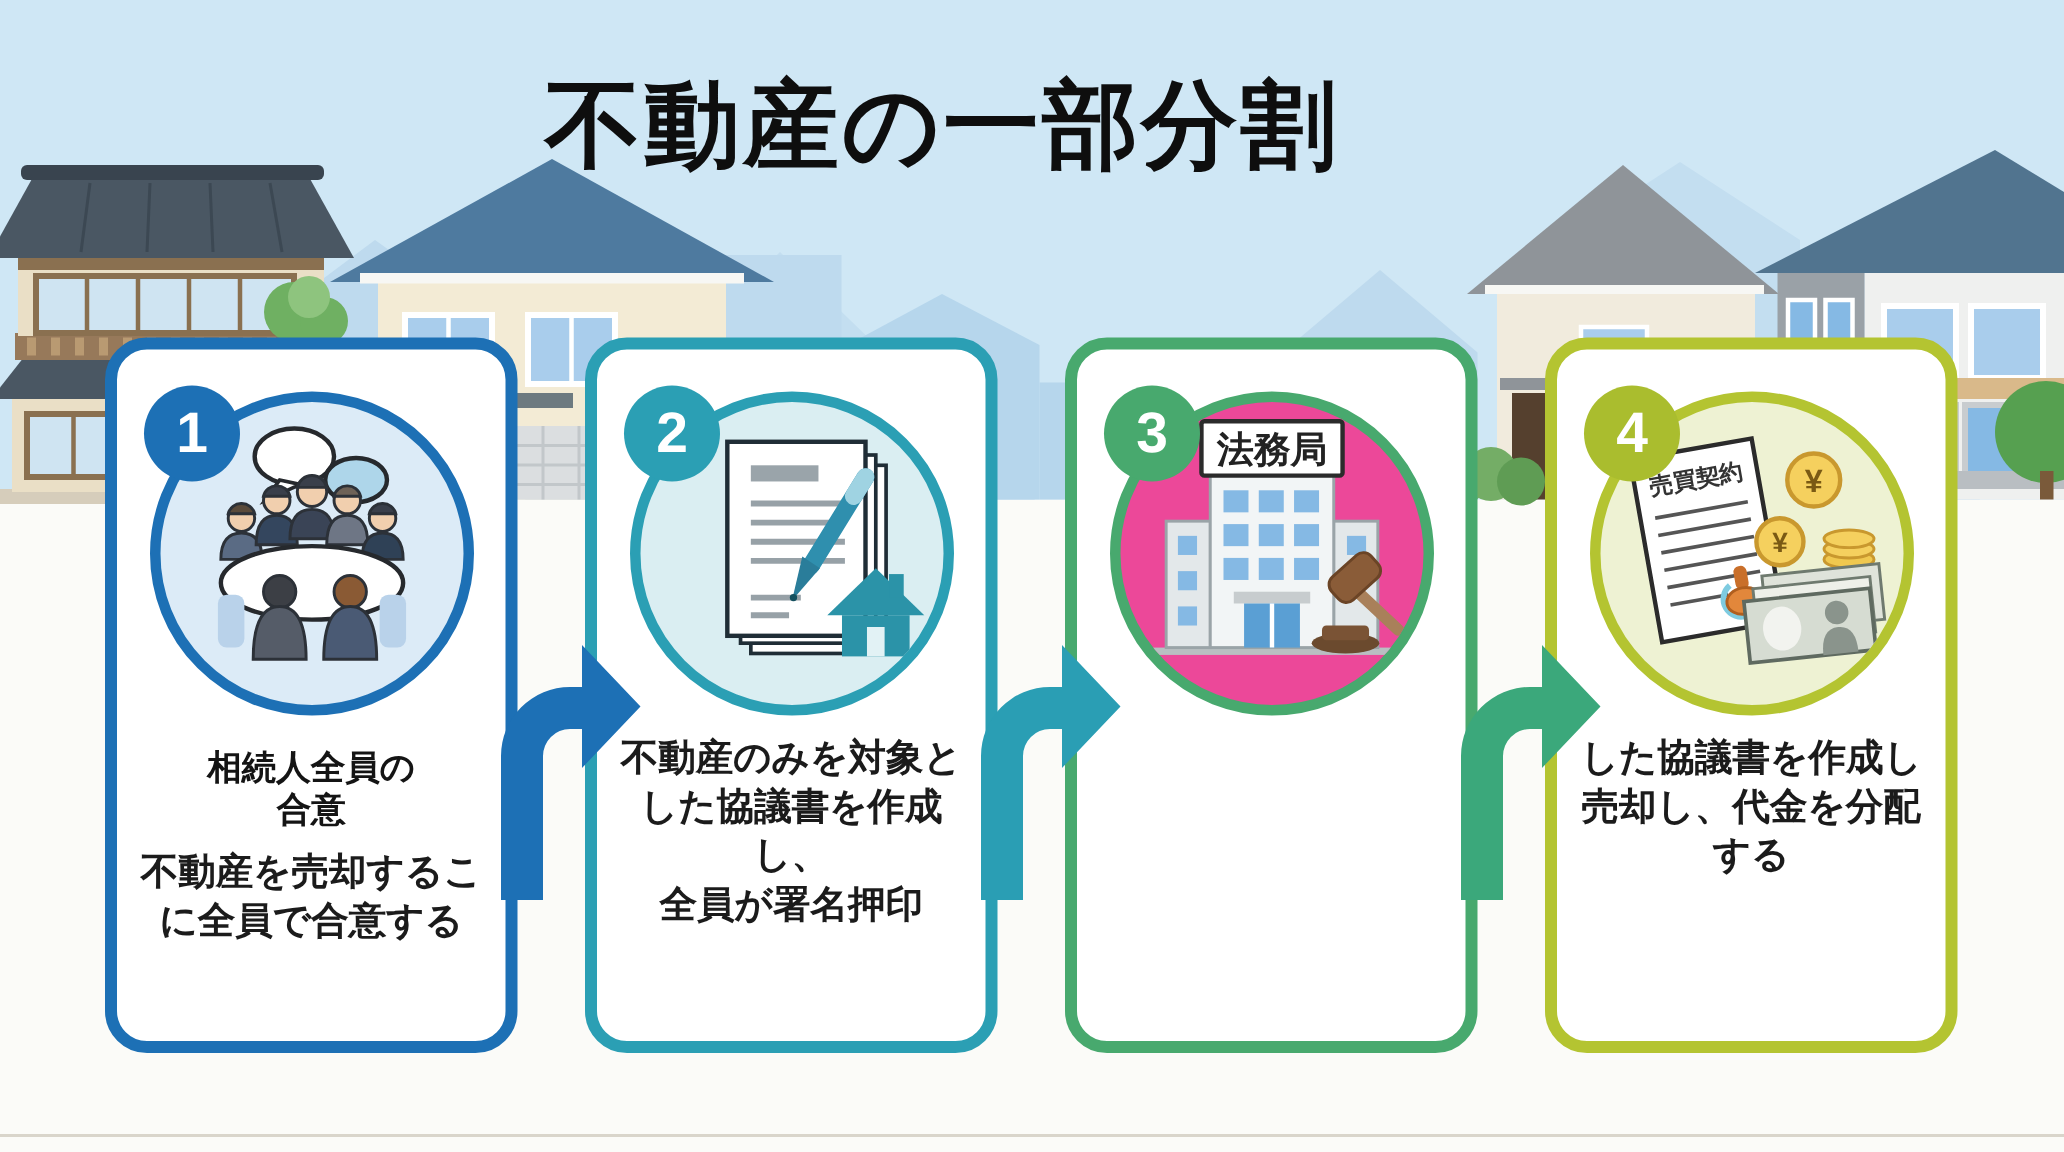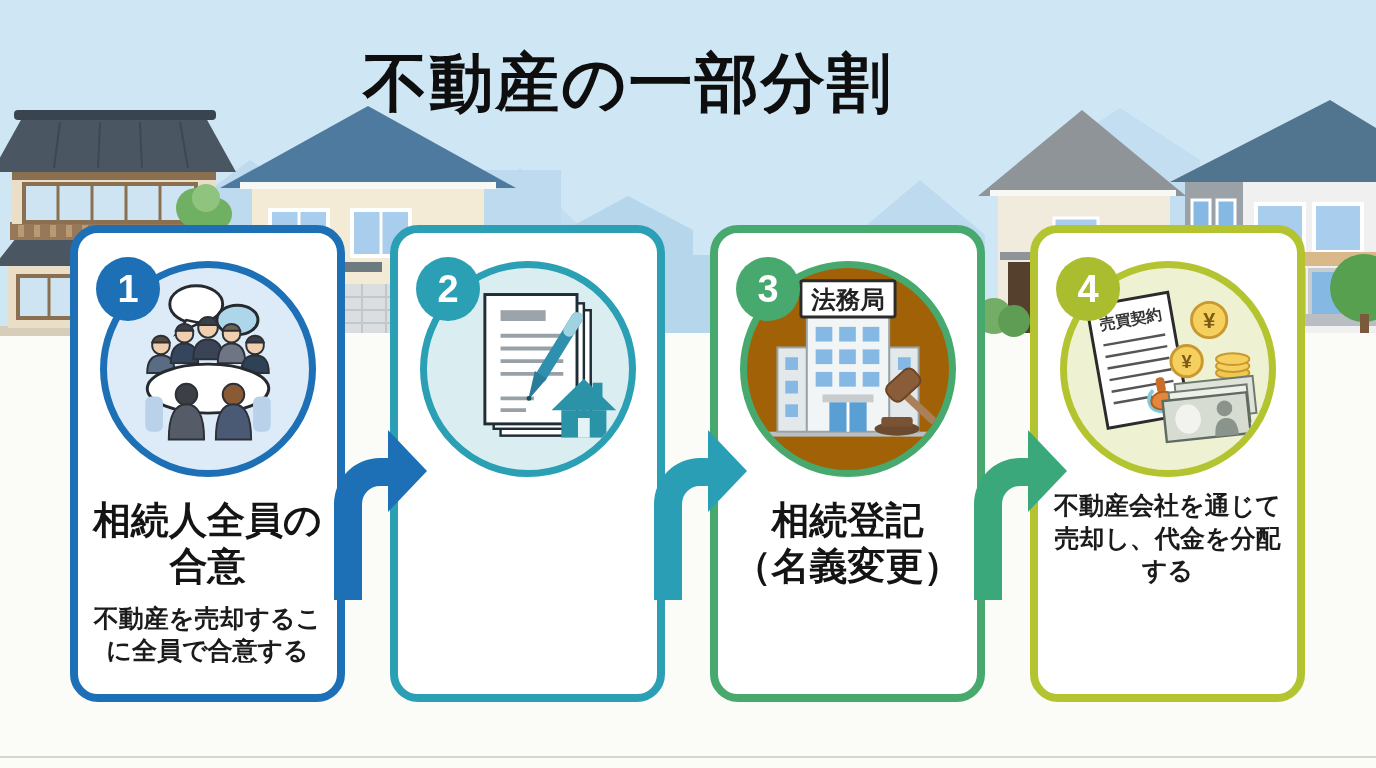--- a/index.html
+++ b/index.html
@@ -41,25 +41,25 @@
   .s3 .badge { background:#48a96e; }
   .s4 .badge { background:#aabd2e; }
 
   .big-circle {
     margin:28px auto 0 auto; width:216px; height:216px; border-radius:50%;
     border:7px solid #000; display:flex; align-items:center; justify-content:center;
     overflow:hidden;
   }
   .s1 .big-circle { border-color:#1d70b5; background:#dcebf7; }
   .s2 .big-circle { border-color:#2b9fb4; background:#daeef2; }
-  .s3 .big-circle { border-color:#48a96e; background:#a16207; }
+  .s3 .big-circle { border-color:#48a96e; background:#ec4899; }
   .s4 .big-circle { border-color:#b4c431; background:#eef2d3; }
 
   .step-title {
-    margin-top:20px; font-size:38px; line-height:1.22; font-weight:800;
+    margin-top:20px; font-size:23px; line-height:1.22; font-weight:800;
     color:#141414; white-space:pre-line;
   }
   .step-desc {
     margin-top:12px; padding:0 8px; font-size:25px; line-height:1.3;
     font-weight:700; color:#1b1b1b; white-space:pre-line;
   }
 
   
   .flow-arrow { position:absolute; top:428px; width:106px; height:172px; z-index:3; }
   .flow-arrow.a1 { left:328px; }
@@ -266,20 +266,23 @@
       <line x1="150" y1="48" x2="142" y2="61" stroke="#9fd3e2" stroke-width="12" stroke-linecap="round"></line>
       <polygon points="107,102 119,110 100,132" fill="#2a7d9a"></polygon>
       <circle cx="101" cy="130" r="2.5" fill="#14505f"></circle>
 
       <polygon points="124,142 157,110 190,142" fill="#2b93a8"></polygon>
       <rect x="166" y="114" width="10" height="16" fill="#2b93a8"></rect>
       <rect x="134" y="142" width="46" height="28" fill="#2b93a8"></rect>
       <rect x="151" y="150" width="12" height="20" fill="#e2f2f5"></rect>
     </svg>
   </div>
+  <div class="step-desc">不動産のみを対象と
+した協議書を作成し、
+全員が署名押印</div>
 </div>
 
 <div class="card s3">
   <div class="badge">3</div>
   <div class="big-circle">
     <svg width="196" height="196" viewBox="0 0 200 200">
 
       <rect x="18" y="164" width="164" height="5" fill="#b9bfc2"></rect>
 
       <rect x="28" y="78" width="30" height="86" fill="#e3e8ea" stroke="#9aa4a8" stroke-width="2"></rect>
@@ -312,22 +315,20 @@
       <text x="100" y="38" text-anchor="middle" font-size="25" font-weight="700" fill="#222222">法務局</text>
 
       <ellipse cx="150" cy="161" rx="23" ry="7" fill="#6b4a2e"></ellipse>
       <rect x="134" y="149" width="32" height="10" rx="3" fill="#7a5335"></rect>
       <line x1="156" y1="124" x2="186" y2="152" stroke="#a9805a" stroke-width="8" stroke-linecap="round"></line>
       <g transform="rotate(-42 156 116)">
         <rect x="138" y="106" width="36" height="21" rx="7" fill="#8a5c38" stroke="#6b4426" stroke-width="2"></rect>
       </g>
     </svg>
   </div>
-  <div class="step-title">相続登記
-（名義変更）</div>
 </div>
 
 <div class="card s4">
   <div class="badge">4</div>
   <div class="big-circle">
     <svg width="196" height="196" viewBox="0 0 200 200">
 
       <g transform="rotate(-10 70 95)">
         <rect x="28" y="28" width="84" height="126" fill="#ffffff" stroke="#2b2b2b" stroke-width="3"></rect>
         <text x="70" y="54" text-anchor="middle" font-size="16" font-weight="700" fill="#333333">売買契約</text>
@@ -357,21 +358,21 @@
       <g transform="rotate(-6 140 145)">
         <rect x="110" y="112" width="80" height="38" fill="#dfe3da" stroke="#6f7a6f" stroke-width="2"></rect>
         <rect x="103" y="120" width="80" height="38" fill="#eef0e9" stroke="#6f7a6f" stroke-width="2"></rect>
         <rect x="96" y="128" width="86" height="42" fill="#d6dcd2" stroke="#5f6a60" stroke-width="2.5"></rect>
         <ellipse cx="120" cy="149" rx="13" ry="15" fill="#f2f3ef"></ellipse>
         <circle cx="158" cy="142" r="8" fill="#8a948c"></circle>
         <path d="M 146,170 Q 146,152 158,152 Q 170,152 170,170 Z" fill="#8a948c"></path>
       </g>
     </svg>
   </div>
-  <div class="step-desc">不動産会社を通じて
+  <div class="step-desc">した協議書を作成し
 売却し、代金を分配
 する</div>
 </div>
 
 <svg class="flow-arrow a1" viewBox="0 0 106 172">
   <path d="M 6,172 V 76 A 46 46 0 0 1 52 30 H 60 V 2 L 99,43 L 60,84 V 58 H 52 A 18 18 0 0 0 34 76 V 172 Z" fill="#1d70b5"></path>
 </svg>
 <svg class="flow-arrow a2" viewBox="0 0 106 172">
   <path d="M 6,172 V 76 A 46 46 0 0 1 52 30 H 60 V 2 L 99,43 L 60,84 V 58 H 52 A 18 18 0 0 0 34 76 V 172 Z" fill="#2a9eb4"></path>
 </svg>

